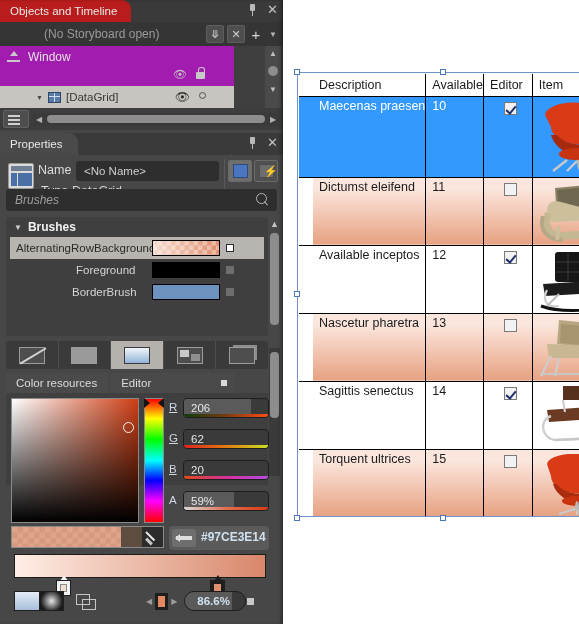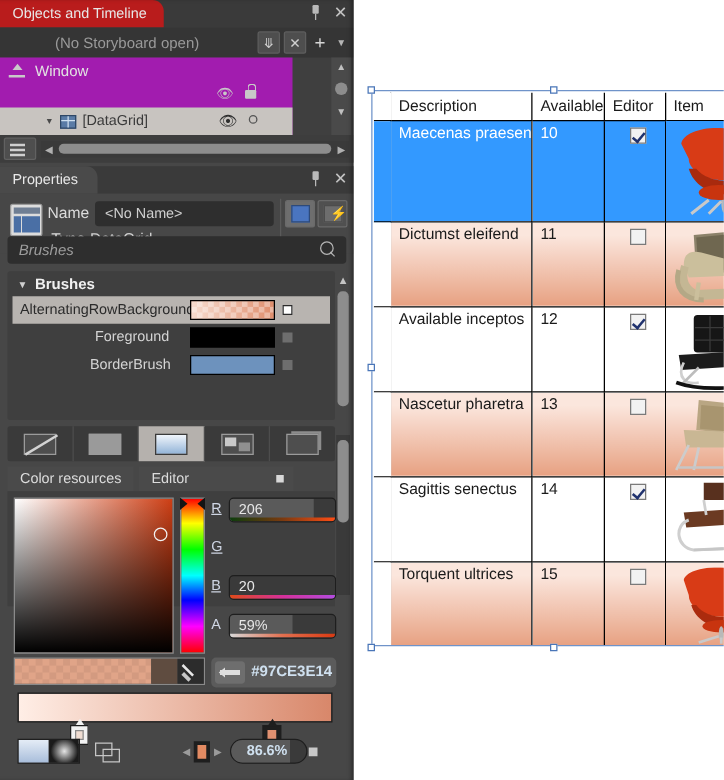--- a/index.html
+++ b/index.html
@@ -450,20 +450,25 @@
         <span class="cl">R</span>
         <span class="cbox">
           <span class="cfill" style="width:80%"></span>
           <span class="cgrad" style="background:linear-gradient(to right,#0d3d0d,#7a3a10,#ff4d14)"></span>
           <span class="cval">206</span>
         </span>
       </div>
 
       <div class="chan" style="left:163px; top:36px;">
         <span class="cl">G</span>
+        <span class="cbox">
+          <span class="cfill" style="width:0%"></span>
+          <span class="cgrad" style="background:linear-gradient(to right,#e02020,#e07a10,#c8e020)"></span>
+          <span class="cval">62</span>
+        </span>
       </div>
 
       <div class="chan" style="left:163px; top:67px;">
         <span class="cl">B</span>
         <span class="cbox">
           <span class="cfill" style="width:0%"></span>
           <span class="cgrad" style="background:linear-gradient(to right,#e04a1a,#d6309a,#b44ce0)"></span>
           <span class="cval">20</span>
         </span>
       </div>

